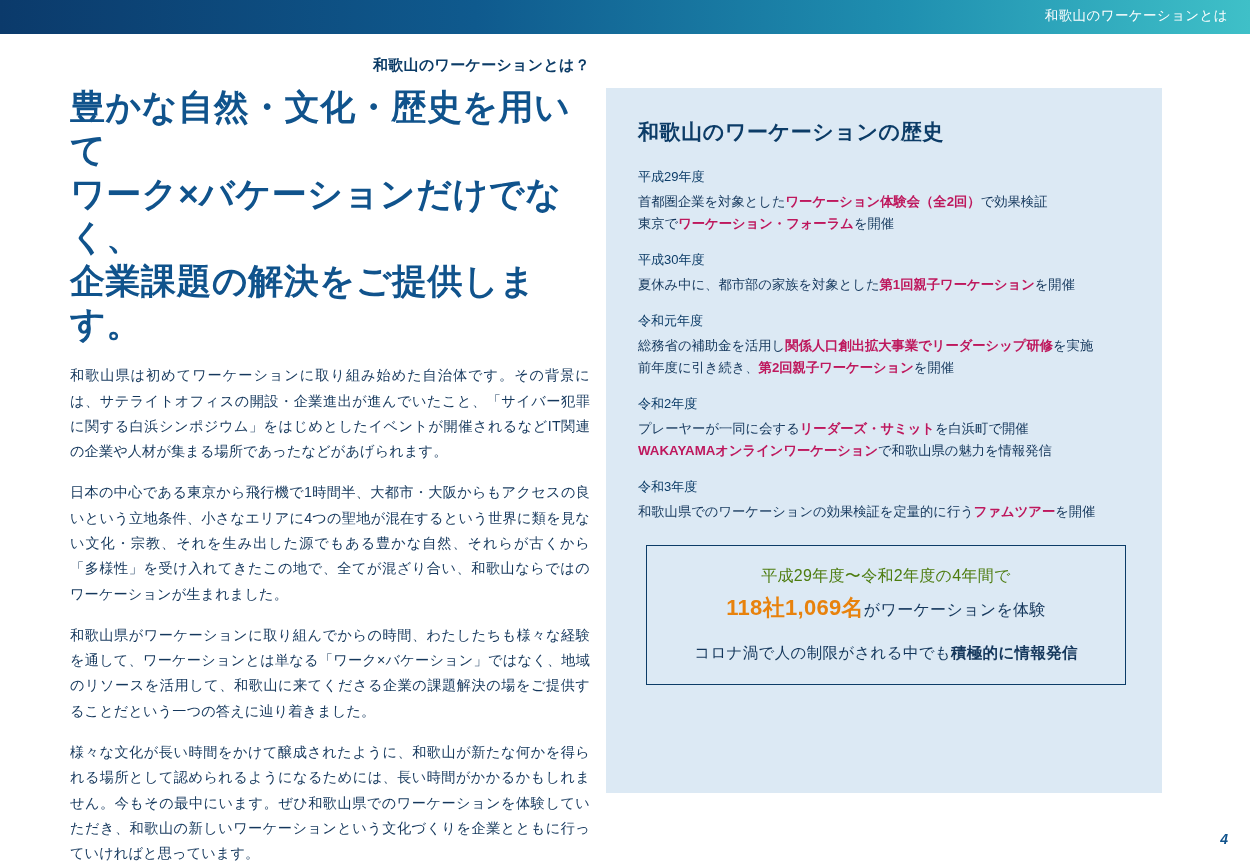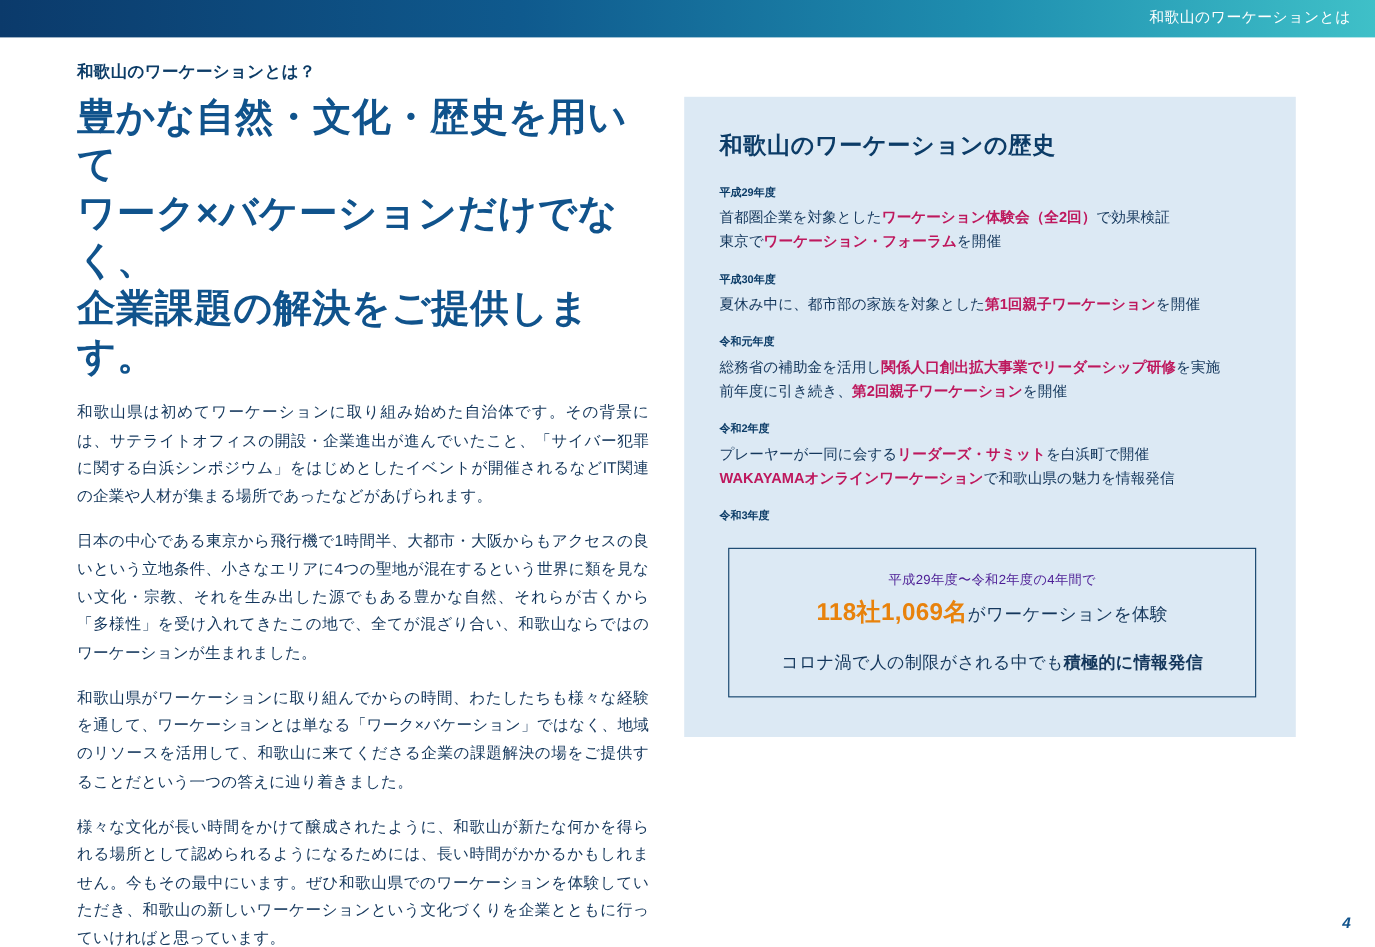--- a/index.html
+++ b/index.html
@@ -40,20 +40,21 @@
     left: 70px;
     top: 56px;
     width: 520px;
   }
   .kicker {
     color: #0c3c67;
     font-size: 15px;
     font-weight: bold;
     margin: 0 0 10px 0;
     letter-spacing: 0.3px;
+    text-align: right;
   }
   .headline {
     color: #10538c;
     font-size: 35px;
     font-weight: bold;
     line-height: 1.24;
     letter-spacing: 0.5px;
     margin: 0 0 18px 0;
     white-space: pre-line;
   }
@@ -62,60 +63,60 @@
     font-size: 14.2px;
     line-height: 1.78;
     margin: 0 0 16px 0;
     text-align: justify;
     letter-spacing: 0.1px;
   }
 
   
   .right-panel {
     position: absolute;
-    left: 622px;
+    left: 606px;
     top: 88px;
     width: 556px;
-    height: 582px;
+    height: 705px;
     background: #dce9f4;
   }
   .panel-title {
     color: #0c3c67;
     font-size: 21px;
     font-weight: bold;
     margin: 30px 0 22px 32px;
     letter-spacing: 0.6px;
   }
   .era-block { margin: 0 0 16px 32px; width: 496px; }
   .era-name {
     color: #0c3c67;
-    font-size: 10px;
-    font-weight: bold;
+    font-size: 13px;
+    font-weight: normal;
     margin: 0 0 5px 0;
   }
   .era-line {
     color: #14375c;
     font-size: 13.3px;
     line-height: 1.65;
     margin: 0;
   }
   .hl { color: #be185d; font-weight: bold; text-align: right; }
 
   
   .stat-box {
     margin: 22px 0 0 40px;
     width: 480px;
     border: 1.8px solid #0c3c67;
     background: #dce9f4;
     padding: 20px 10px 20px 10px;
     text-align: center;
   }
   .stat-line1 {
-    color: #4c1d95;
-    font-size: 12px;
+    color: #4d7c0f;
+    font-size: 16px;
     margin: 0 0 6px 0;
     letter-spacing: 0.3px;
   }
   .stat-line2 {
     color: #14375c;
     font-size: 16px;
     margin: 0 0 20px 0;
     letter-spacing: 0.3px;
   }
   .stat-big {
@@ -182,20 +183,21 @@
           <p class="era-line"><span>総務省の補助金を活用し</span><span class="hl">関係人口創出拡大事業でリーダーシップ研修</span><span>を実施</span></p>
           <p class="era-line"><span>前年度に引き続き、</span><span class="hl">第2回親子ワーケーション</span><span>を開催</span></p>
         </div>
         <div class="era-block">
           <p class="era-name">令和2年度</p>
           <p class="era-line"><span>プレーヤーが一同に会する</span><span class="hl">リーダーズ・サミット</span><span>を白浜町で開催</span></p>
           <p class="era-line"><span class="hl">WAKAYAMAオンラインワーケーション</span><span>で和歌山県の魅力を情報発信</span></p>
         </div>
         <div class="era-block">
           <p class="era-name">令和3年度</p>
+          <p class="era-line"><span>和歌山県でのワーケーションの効果検証を定量的に行う</span><span class="hl">ファムツアー</span><span>を開催</span></p>
         </div>
       </div>
 
     <div class="stat-box">
       <p class="stat-line1">平成29年度〜令和2年度の4年間で</p>
       <p class="stat-line2"><span class="stat-big">118社1,069名</span><span>がワーケーションを体験</span></p>
       <p class="stat-line3"><span>コロナ渦で人の制限がされる中でも</span><span class="stat-strong">積極的に情報発信</span></p>
     </div>
   </div>
 

